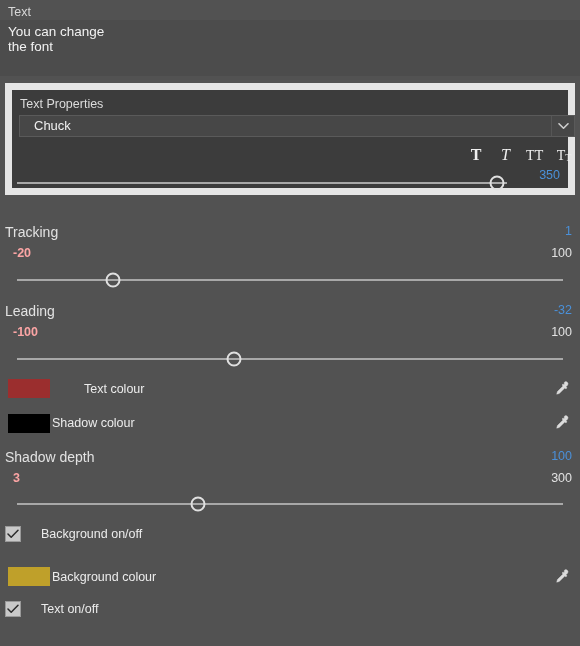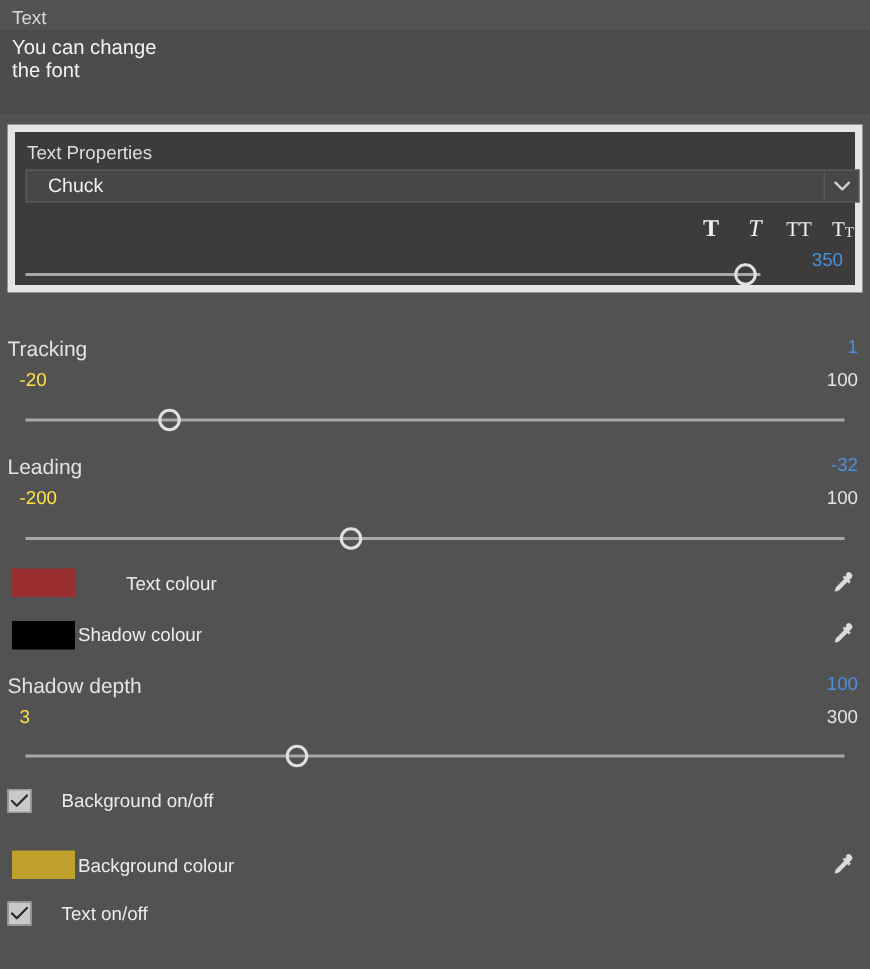--- a/index.html
+++ b/index.html
@@ -46,21 +46,21 @@
   }
 
   
   .props-group {
     position: absolute;
     left: 5px;
     top: 83px;
     width: 570px;
     height: 112px;
     background: #3c3c3c;
-    border: 5px solid #e5e5e5;
+    border: 7px solid #e5e5e5;
     box-sizing: border-box;
   }
   .props-title {
     position: absolute;
     left: 8px;
     top: 7px;
     font-size: 12.5px;
     color: #dcdcdc;
   }
 
@@ -167,21 +167,22 @@
     position: absolute;
     right: 8px;
     font-size: 12.5px;
     color: #4a90d9;
     text-align: right;
   }
   .param-min {
     position: absolute;
     left: 13px;
     font-size: 12.5px;
-    color: #fde047;
+    color: #fca5a5;
+    font-weight: bold;
   }
   .param-max {
     position: absolute;
     right: 8px;
     font-size: 12.5px;
     color: #e2e2e2;
     text-align: right;
   }
 
   
@@ -272,21 +273,21 @@
 <div class="param-value" style="top:224px">1</div>
 <div class="param-min" style="top:246px">-20</div>
 <div class="param-max" style="top:246px">100</div>
 <div class="slider-wrap" style="top:272px">
   <div class="slider-track"></div>
   <div class="slider-knob" style="left: 113.096px;"></div>
 </div>
 
 <div class="param-label" style="top:303px">Leading</div>
 <div class="param-value" style="top:303px">-32</div>
-<div class="param-min" style="top:325px">-200</div>
+<div class="param-min" style="top:325px">-100</div>
 <div class="param-max" style="top:325px">100</div>
 <div class="slider-wrap" style="top:351px">
   <div class="slider-track"></div>
   <div class="slider-knob" style="left: 233.762px;"></div>
 </div>
 
 <div class="swatch" style="left: 8px; top: 379px; background: rgb(155, 46, 46);"></div>
 <div class="swatch-label" style="left:52px; top:382px;margin-left:32px;">Text colour</div>
 <div class="eyedropper" style="top:376px">
   <svg width="18" height="18" viewBox="0 0 18 18">

